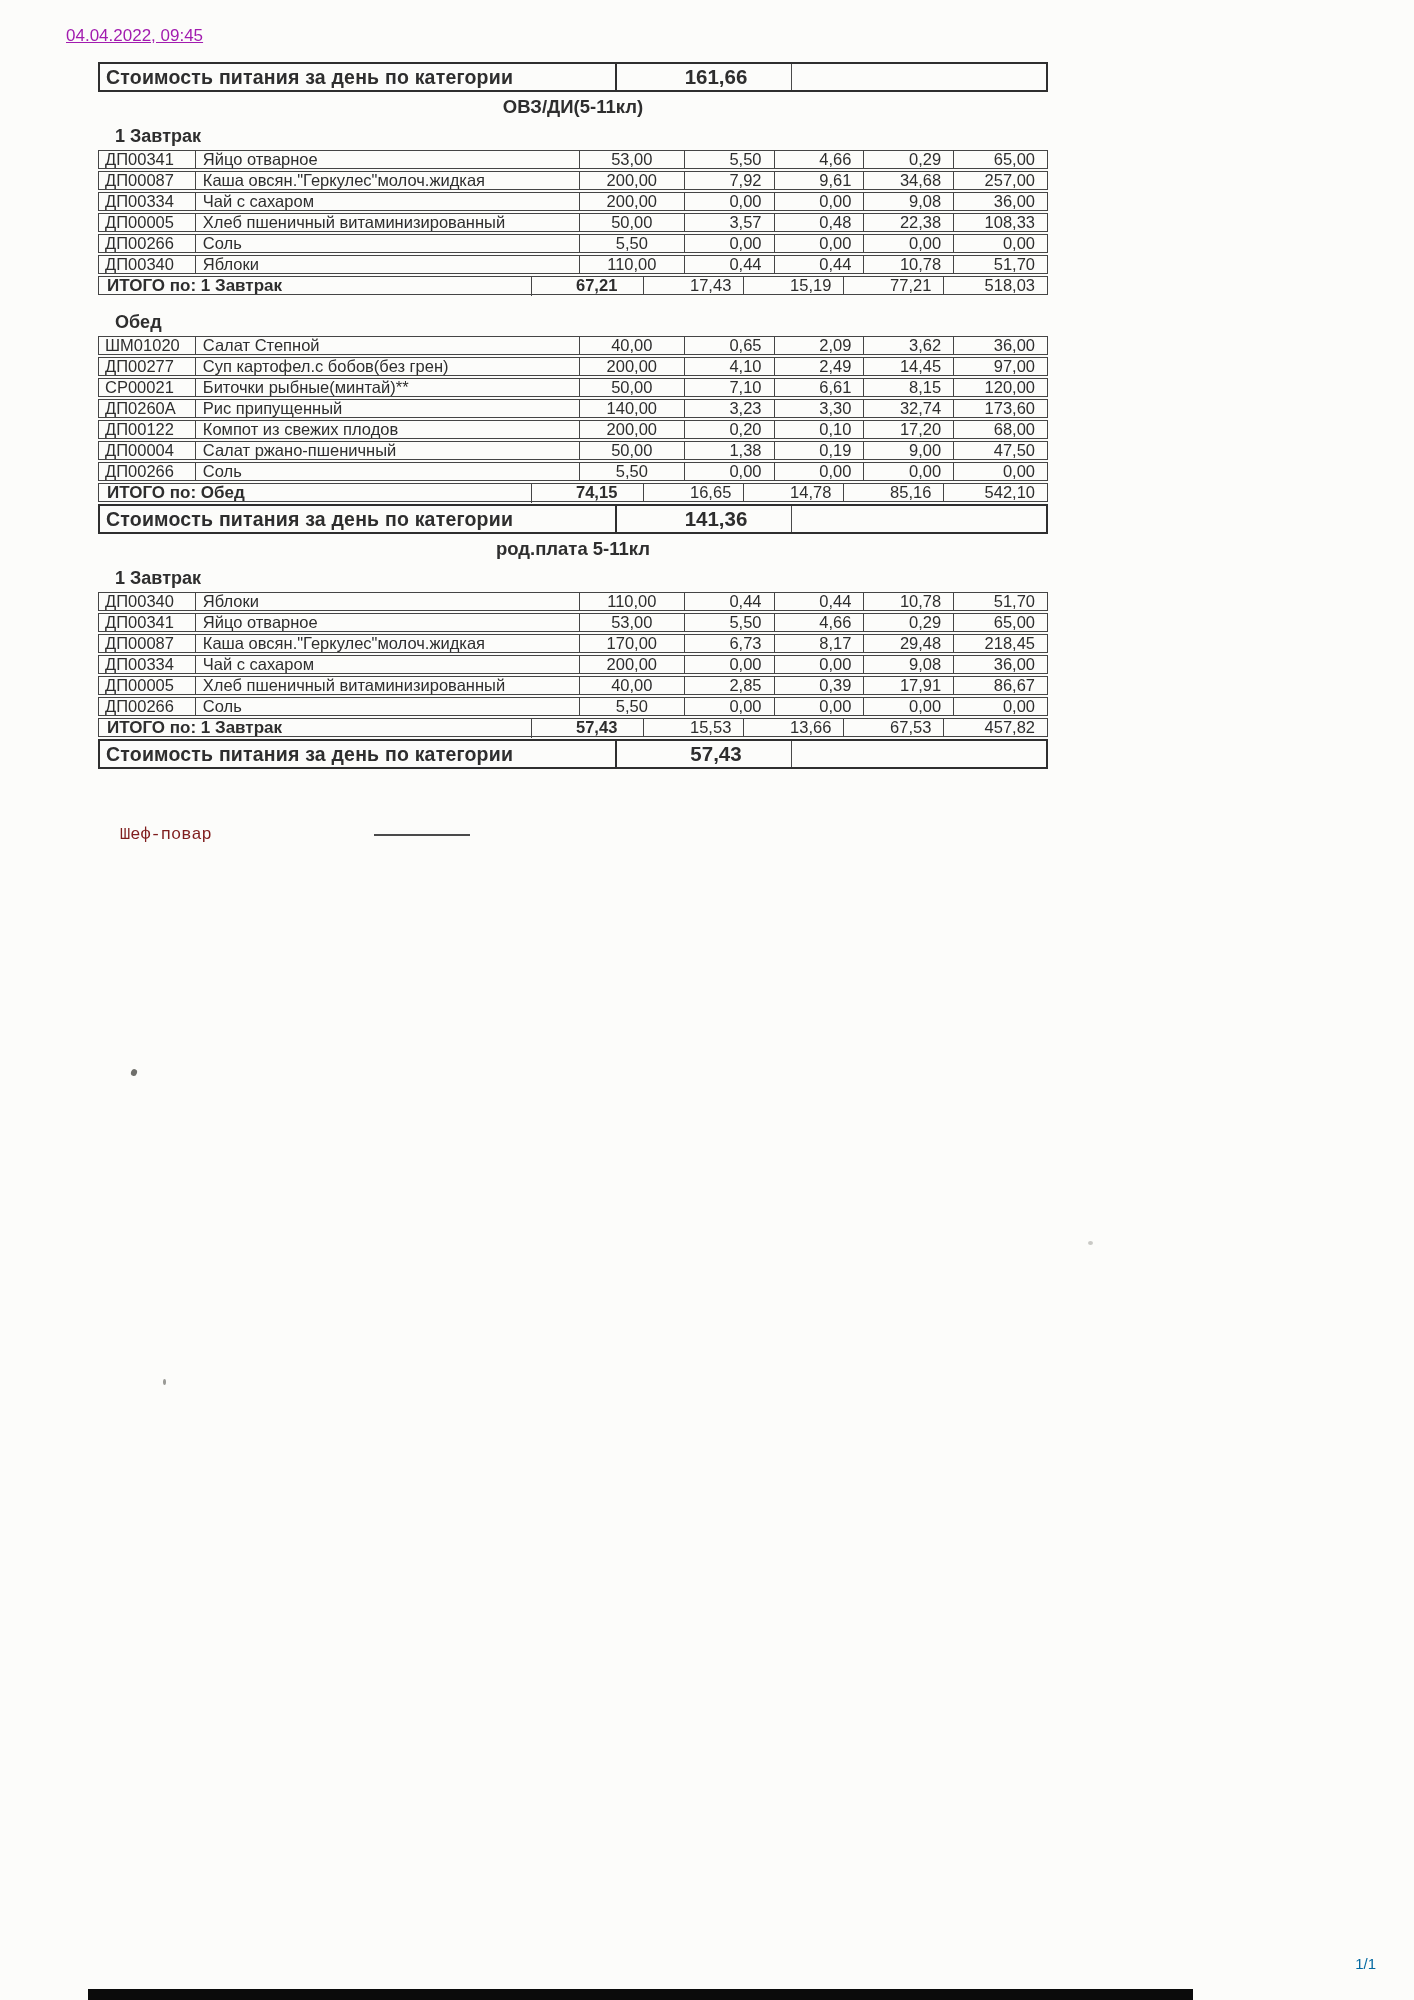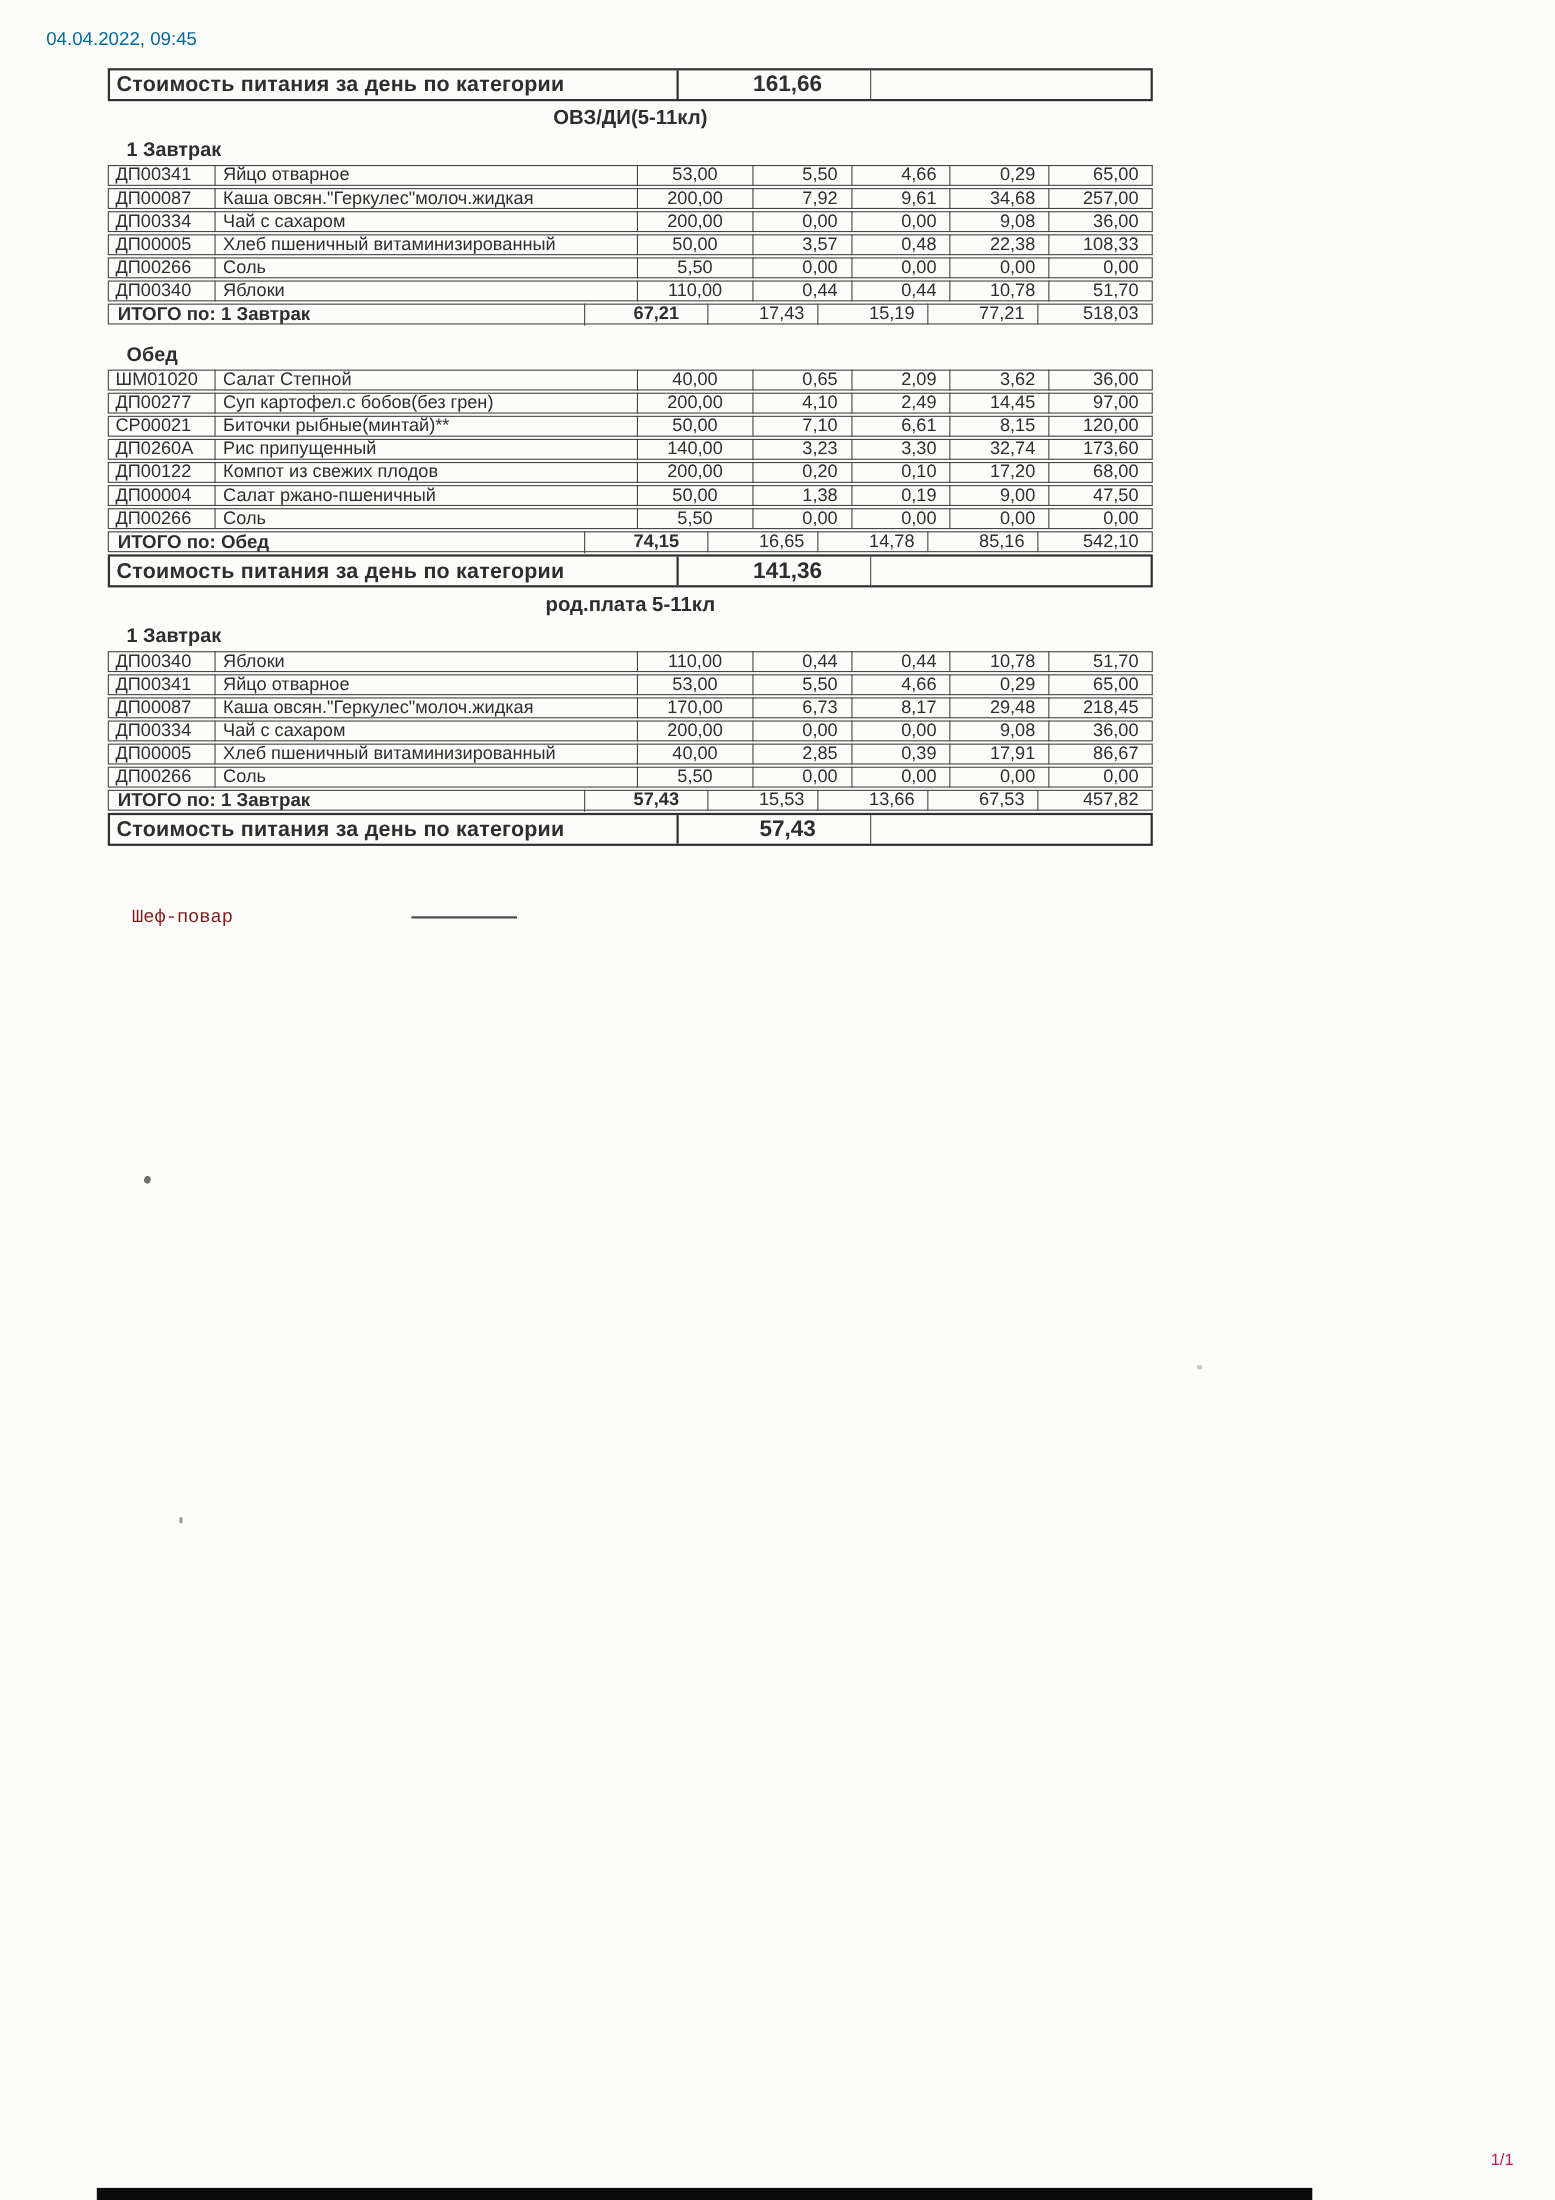--- a/index.html
+++ b/index.html
@@ -5,22 +5,22 @@
   html,body{margin:0;padding:0;background:#e8e8e6;}
   .page{
     position:relative;
     width:1414px;height:2000px;
     background:#fcfcfa;
     font-family:"Liberation Sans", sans-serif;
     color:#2e2e2e;
     overflow:hidden;
   }
   .timestamp{
-    position:absolute;left:42px;top:26px;
-    font-size:17px;color:#0369a1;
+    position:absolute;left:66px;top:26px;
+    font-size:17px;color:#a21caf;text-decoration:underline;
   }
   .content{
     position:absolute;left:98px;top:62px;width:950px;
   }
   
   .sbar{
     display:flex;height:30px;border:2.2px solid #2f2f2f;
     box-sizing:border-box;background:transparent;margin-bottom:2px;
   }
   .sbar .sb-label{
@@ -68,21 +68,21 @@
   .gap-lunch{height:8px;}
   
   .chef-line{
     margin-top:56px;margin-left:22px;font-size:17px;color:#7f1d1d;font-family:Liberation Mono, monospace;
   }
   .sig{
     display:inline-block;width:96px;border-bottom:2px solid #4a4a4a;
     margin-left:152px;transform:translateY(-3px);
   }
   .page-num{
-    position:absolute;right:38px;bottom:28px;font-size:15px;color:#be185d;
+    position:absolute;right:38px;bottom:28px;font-size:15px;color:#0369a1;
   }
   .bottom-strip{
     position:absolute;left:88px;bottom:0;width:1105px;height:11px;background:#0b0b0b;
   }
   .speck{position:absolute;background:#8a8a86;border-radius:50%;}
   .speck.s1{left:131px;top:1069px;width:6px;height:7px;transform:rotate(20deg);background:#6f6f6b;}
   .speck.s2{left:163px;top:1379px;width:3px;height:6px;background:#9a9a96;}
   .speck.s3{left:1088px;top:1241px;width:5px;height:4px;background:#c9c9c5;}
 </style>
 </head>

